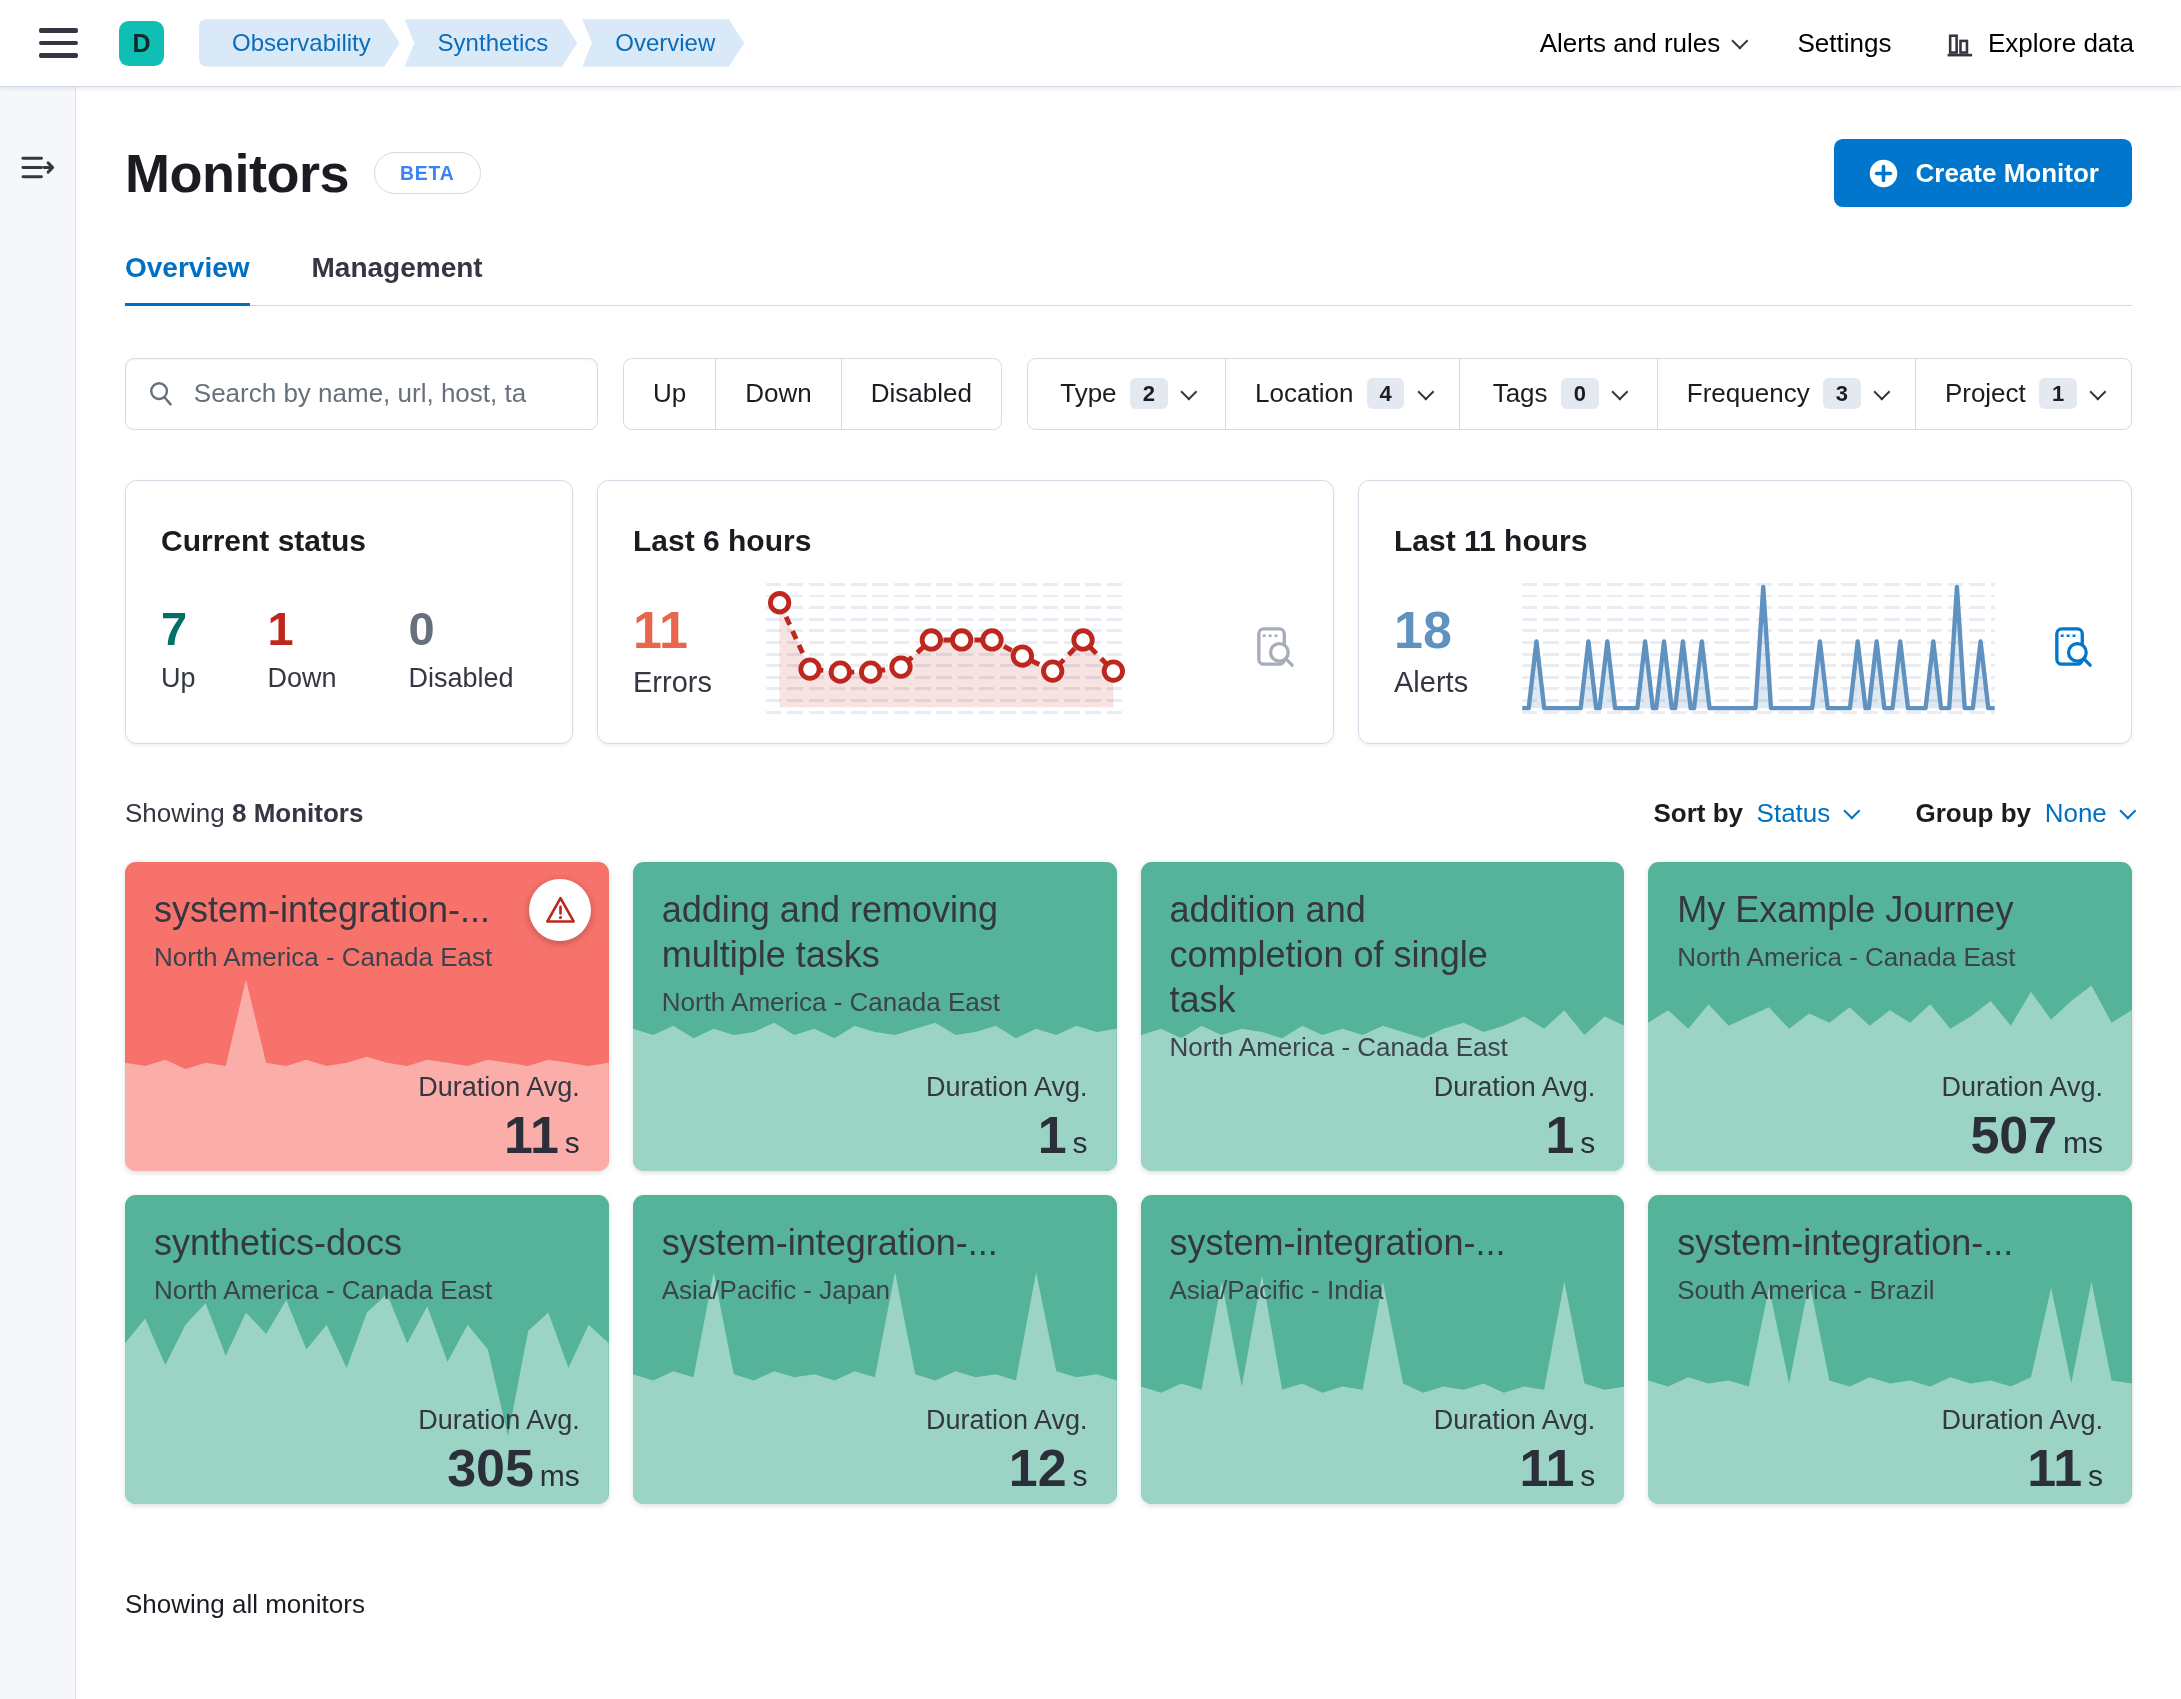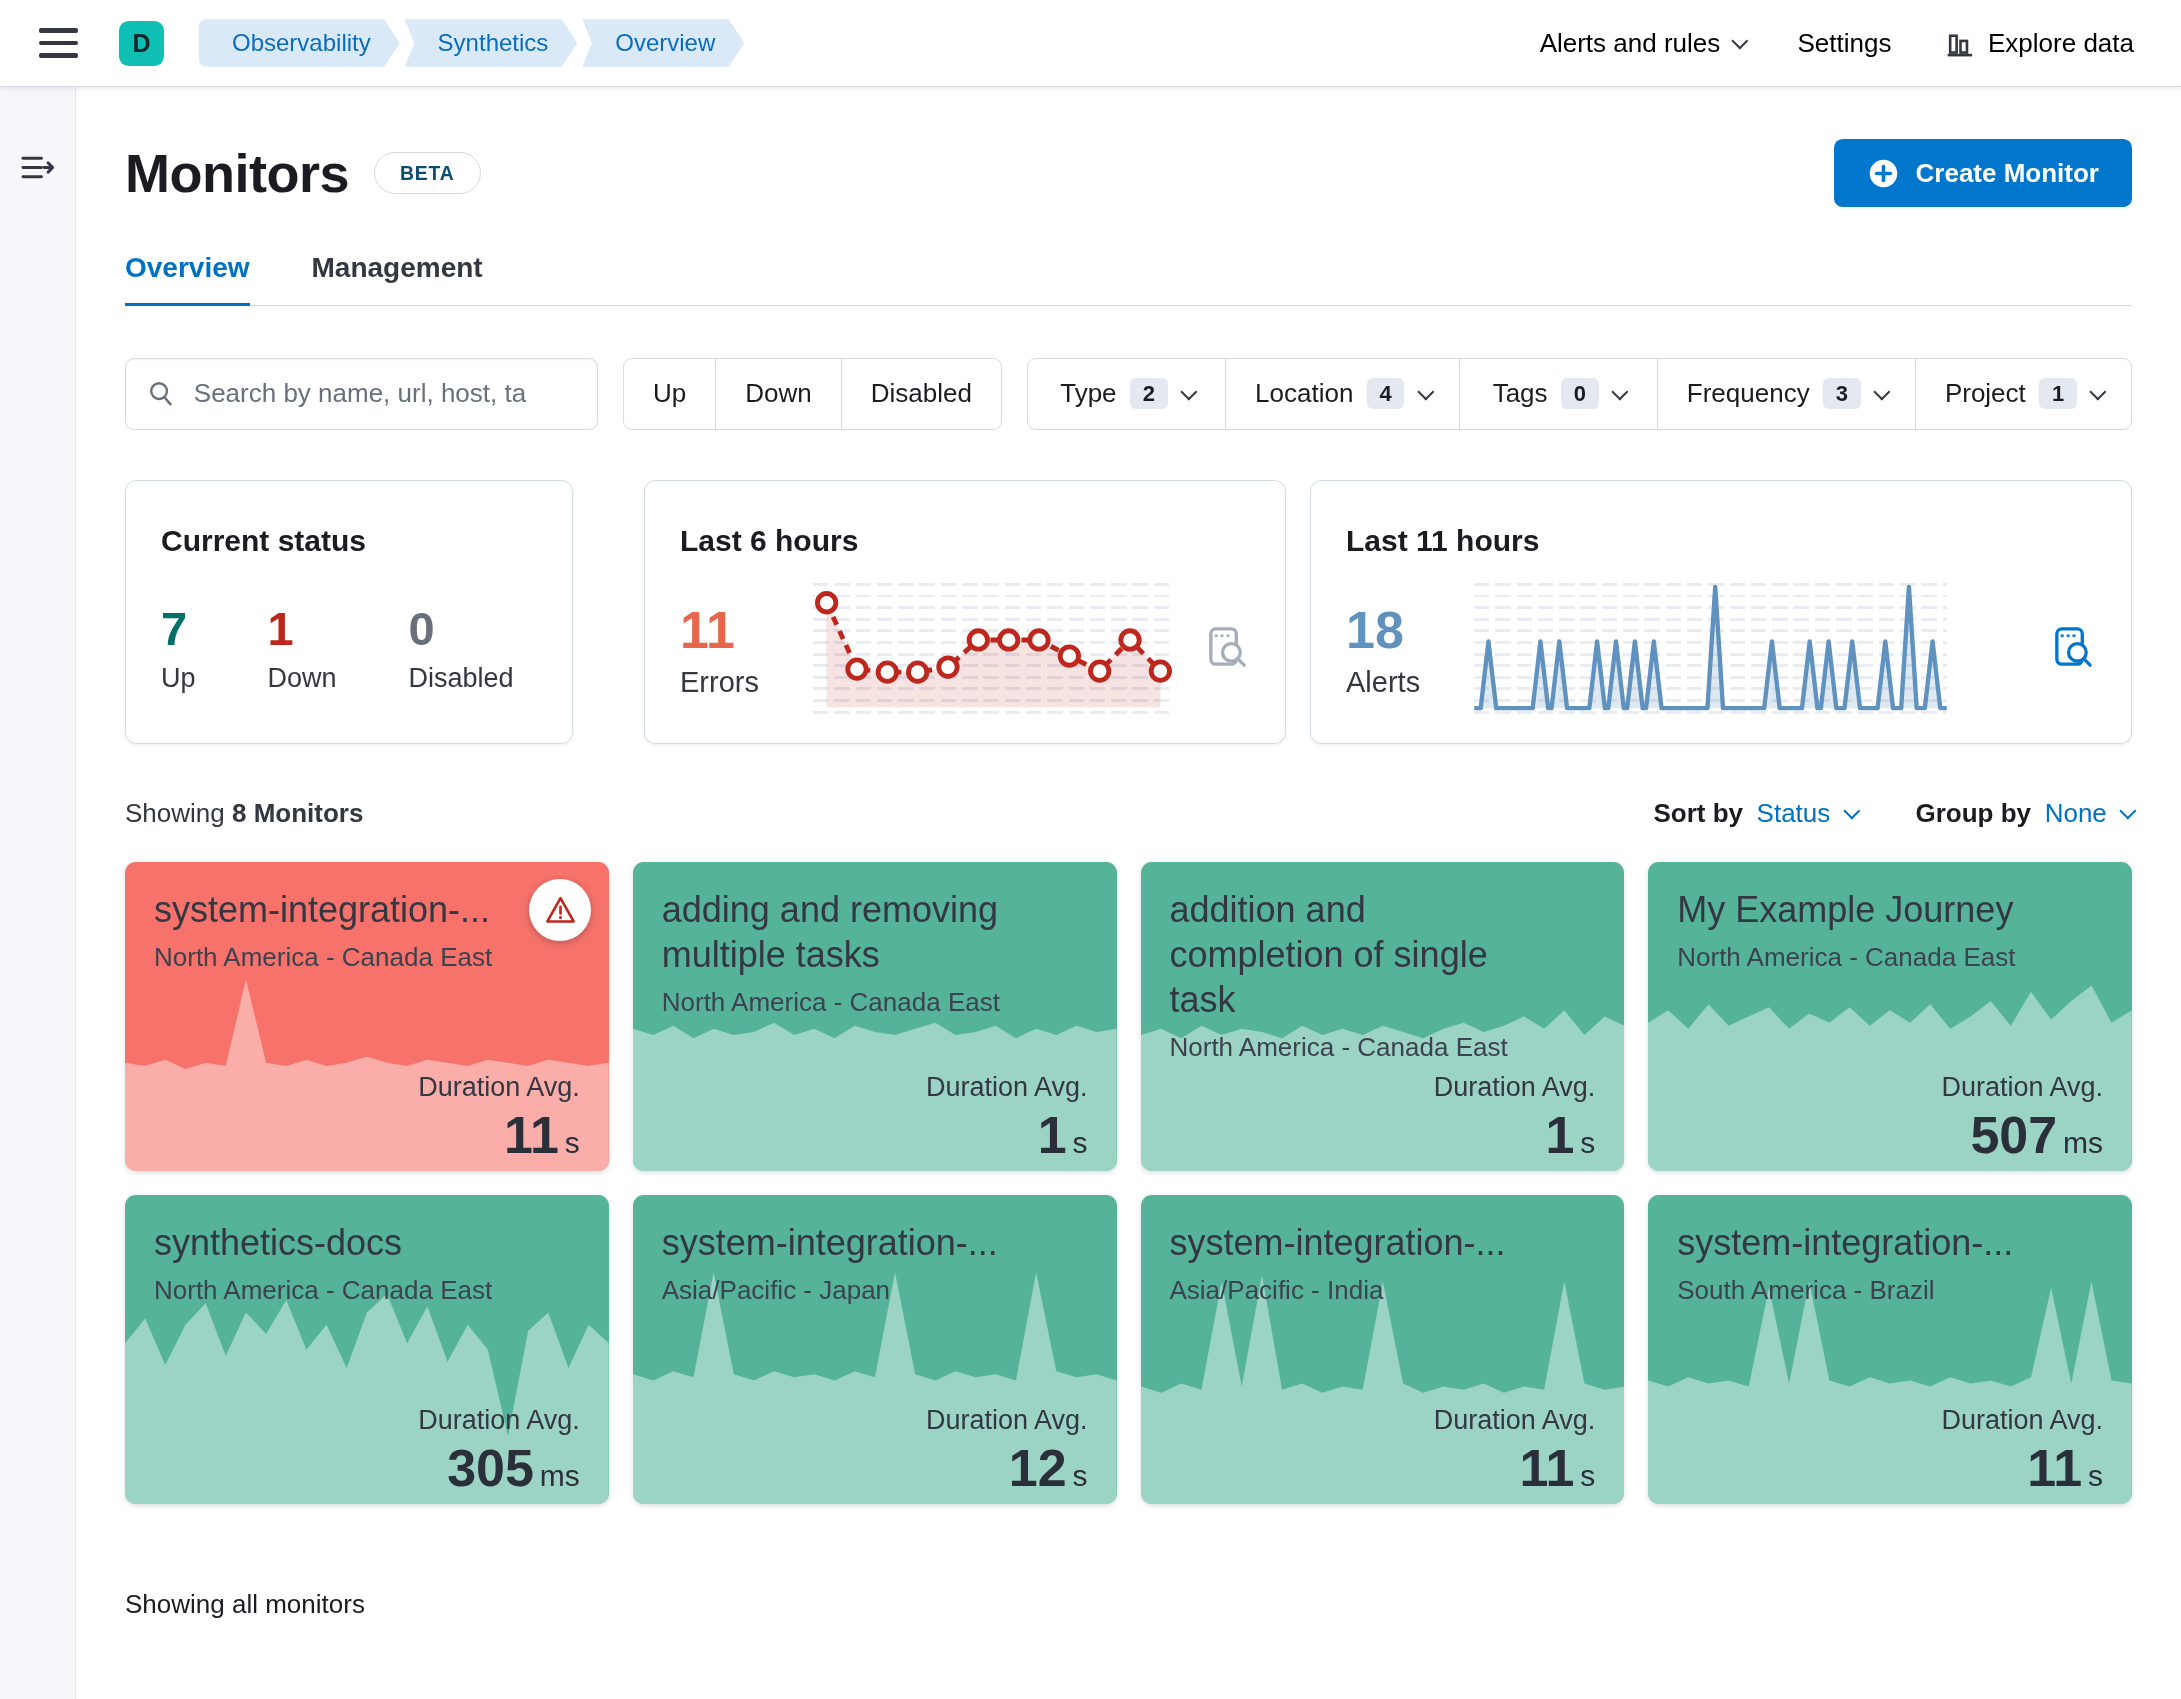--- a/index.html
+++ b/index.html
@@ -21,21 +21,21 @@
 
   
   .rail { position:absolute; left:0; top:87px; bottom:0; width:76px; background:#f6f7fb; border-right:1px solid #e2e5ee; display:flex; justify-content:center; padding-top:64px; }
   .rail svg { cursor:pointer; }
 
   
   .content { position:absolute; left:76px; top:87px; right:0; bottom:0; padding:52px 49px 0 49px; background:#fff; overflow:hidden; }
 
   .title-row { display:flex; align-items:center; }
   .page-title { font-size:54px; font-weight:700; color:#1a1c21; letter-spacing:-0.5px; }
-  .beta { margin-left:25px; border:1.9px solid #d3dae6; border-radius:969px; padding:8.7px 25px; font-size:19.4px; font-weight:700; letter-spacing:0.8px; color:#0c4a6e; }
+  .beta { margin-left:25px; border:1.9px solid #d3dae6; border-radius:969px; padding:8.7px 25px; font-size:19.4px; font-weight:700; letter-spacing:0.8px; color:#3b82f6; }
   .create-btn { margin-left:auto; background:#0077cc; color:#fff; border:none; border-radius:8.7px; height:68px; padding:0 33px; font-size:26px; font-weight:600; display:flex; align-items:center; gap:15.5px; cursor:pointer; font-family:inherit; }
 
   .tabs { display:flex; gap:62px; margin-top:45px; border-bottom:1px solid #d3dae6; }
   .tab { font-size:28px; font-weight:700; padding-bottom:19.4px; cursor:pointer; color:#343741; }
   .tab.selected { color:#0071c2; border-bottom:3.9px solid #0071c2; margin-bottom:-1.9px; }
 
   
   .filter-row { display:flex; margin-top:52px; gap:25px; height:72px; }
   .search-box { width:473px; display:flex; align-items:center; gap:17.5px; border:1px solid #d3dae6; border-radius:8.7px; padding:0 21.3px; background:#fff; box-shadow:inset 0 1px 1.9px rgba(152,162,179,.15); }
   .search-box input { border:none; outline:none; flex:1; font-size:26px; color:#343741; font-family:inherit; background:transparent; }
@@ -45,21 +45,21 @@
   .btn-group .seg + .seg { border-left:1px solid #d3dae6; }
   .filter-group { flex:1; }
   .filter-group .seg { flex:1; justify-content:center; }
   .count-badge { background:#e4e8f0; border-radius:5.8px; padding:2.9px 12.6px; font-size:22px; font-weight:600; color:#1a1c21; }
 
   
   .stats-row { display:flex; gap:24px; margin-top:50px; }
   .panel { border:1px solid #d3dae6; border-radius:11.6px; background:#fff; box-shadow:0 1.9px 3.9px rgba(120,130,150,.1); height:264px; padding:43px 35px; }
   .panel h3 { font-size:30px; font-weight:700; color:#1a1c21; }
   .panel.current { width:448px; }
-  .panel.hours6 { width:642px;margin-left:47px; }
+  .panel.hours6 { width:737px; }
   .panel.hours12 { flex:1; }
   .status-nums { display:flex; gap:72px; margin-top:43px; }
   .snum { font-size:47px; font-weight:700; }
   .snum.up { color:#017066; } .snum.down { color:#bd271e; } .snum.disabled { color:#69707d; }
   .slabel { font-size:27px; margin-top:7.8px; color:#343741; }
   .panel-flex { display:flex; align-items:center; margin-top:25px; }
   .big-stat .v { font-size:52px; font-weight:700; }
   .big-stat .l { font-size:29px; color:#343741; margin-top:5.8px; }
   .v.errors { color:#e7664c; } .v.alerts { color:#6092c0; }
   .spark-wrap { position:relative; margin-left:54px; }

